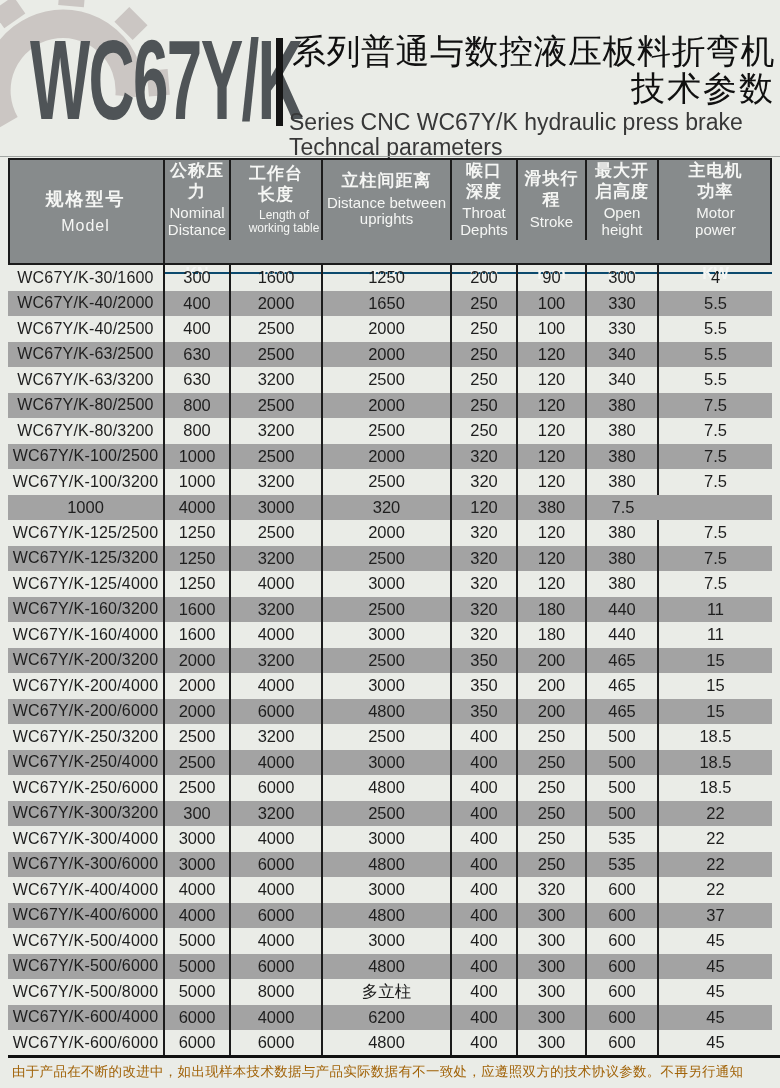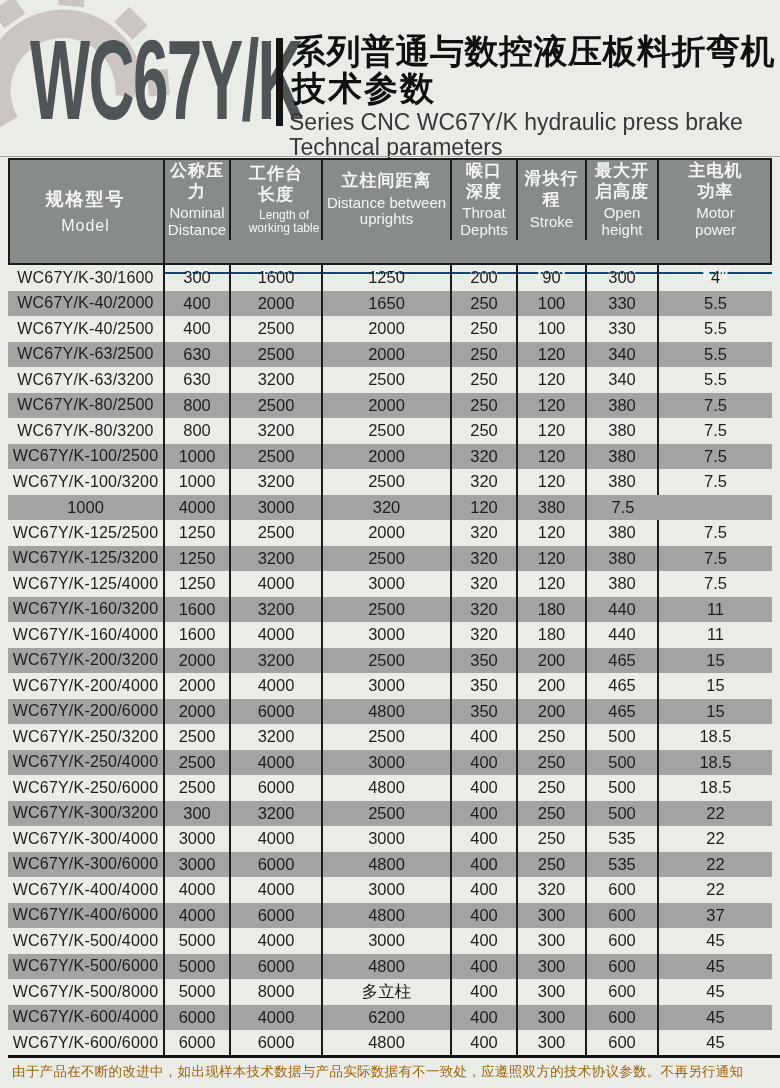--- a/index.html
+++ b/index.html
@@ -12,23 +12,23 @@
   
   .gear{position:absolute;left:-18px;top:0px;width:210px;height:210px;}
   .brand-logo{
     position:absolute;left:30px;top:14px;
     font-size:114px;font-weight:bold;letter-spacing:-3px;
     color:#4f5457;
     transform:scaleX(0.56);transform-origin:left top;
     white-space:nowrap;
   }
   .vbar{position:absolute;left:276px;top:38px;width:7px;height:88px;background:#141414;}
-  .title-cn{position:absolute;left:292px;top:33px;color:#101010;font-weight:bold;line-height:1.1;}
+  .title-cn{position:absolute;left:292px;top:33px;color:#101010;font-weight:normal;line-height:1.1;}
   .title-cn .l1{font-size:34px;letter-spacing:0.5px;white-space:nowrap;}
-  .title-cn .l2{font-size:34px;letter-spacing:2px;}
+  .title-cn .l2{font-size:34px;letter-spacing:2px;text-align:right;}
   .title-en{position:absolute;left:289px;top:110px;color:#383838;font-size:23px;line-height:1.1;}
   
   .top-rule{position:absolute;left:0;top:156px;width:780px;height:1px;background:#a2a6a3;}
   .grid-cols{display:grid;grid-template-columns:157px 66px 92px 129px 66px 69px 72px 113px;}
   #table-header{
     position:absolute;left:8px;top:158px;width:764px;
     grid-template-rows:82px 25px;
     background:#878b8c;color:#f5f6f4;
   }
   .header-outline{position:absolute;left:8px;top:158px;width:764px;height:107px;

